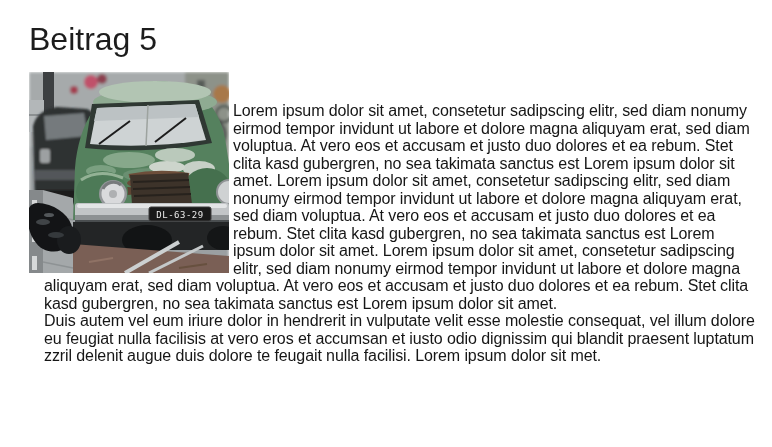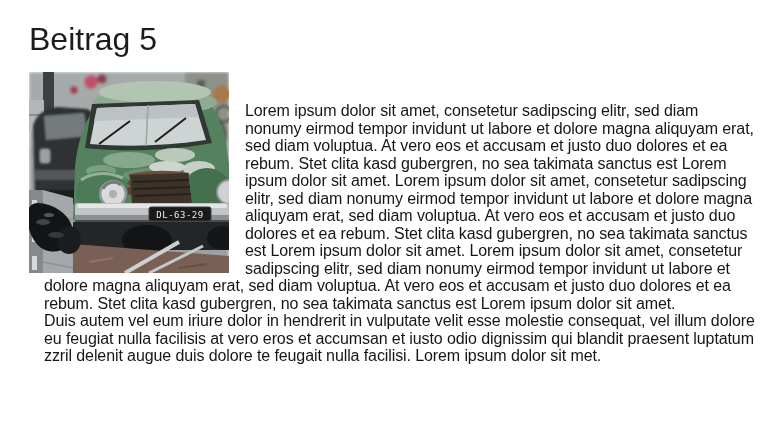--- a/index.html
+++ b/index.html
@@ -29,21 +29,21 @@
     letter-spacing: -0.1px;
     color: #161616;
     text-align: left;
   }
   p.para-1 { margin-top: 44px; }
   p.para-2 { }
   .photo-float {
     float: left;
     width: 200px;
     height: 181px;
-    margin: -30px 16px 18px -15px;
+    margin: -30px 4px 18px -15px;
     display: block;
   }
   .photo-float svg { display: block; }
 </style>
 </head>
 <body>
 
 <div class="page">
 
   <h1 class="article-heading">Beitrag 5</h1>

